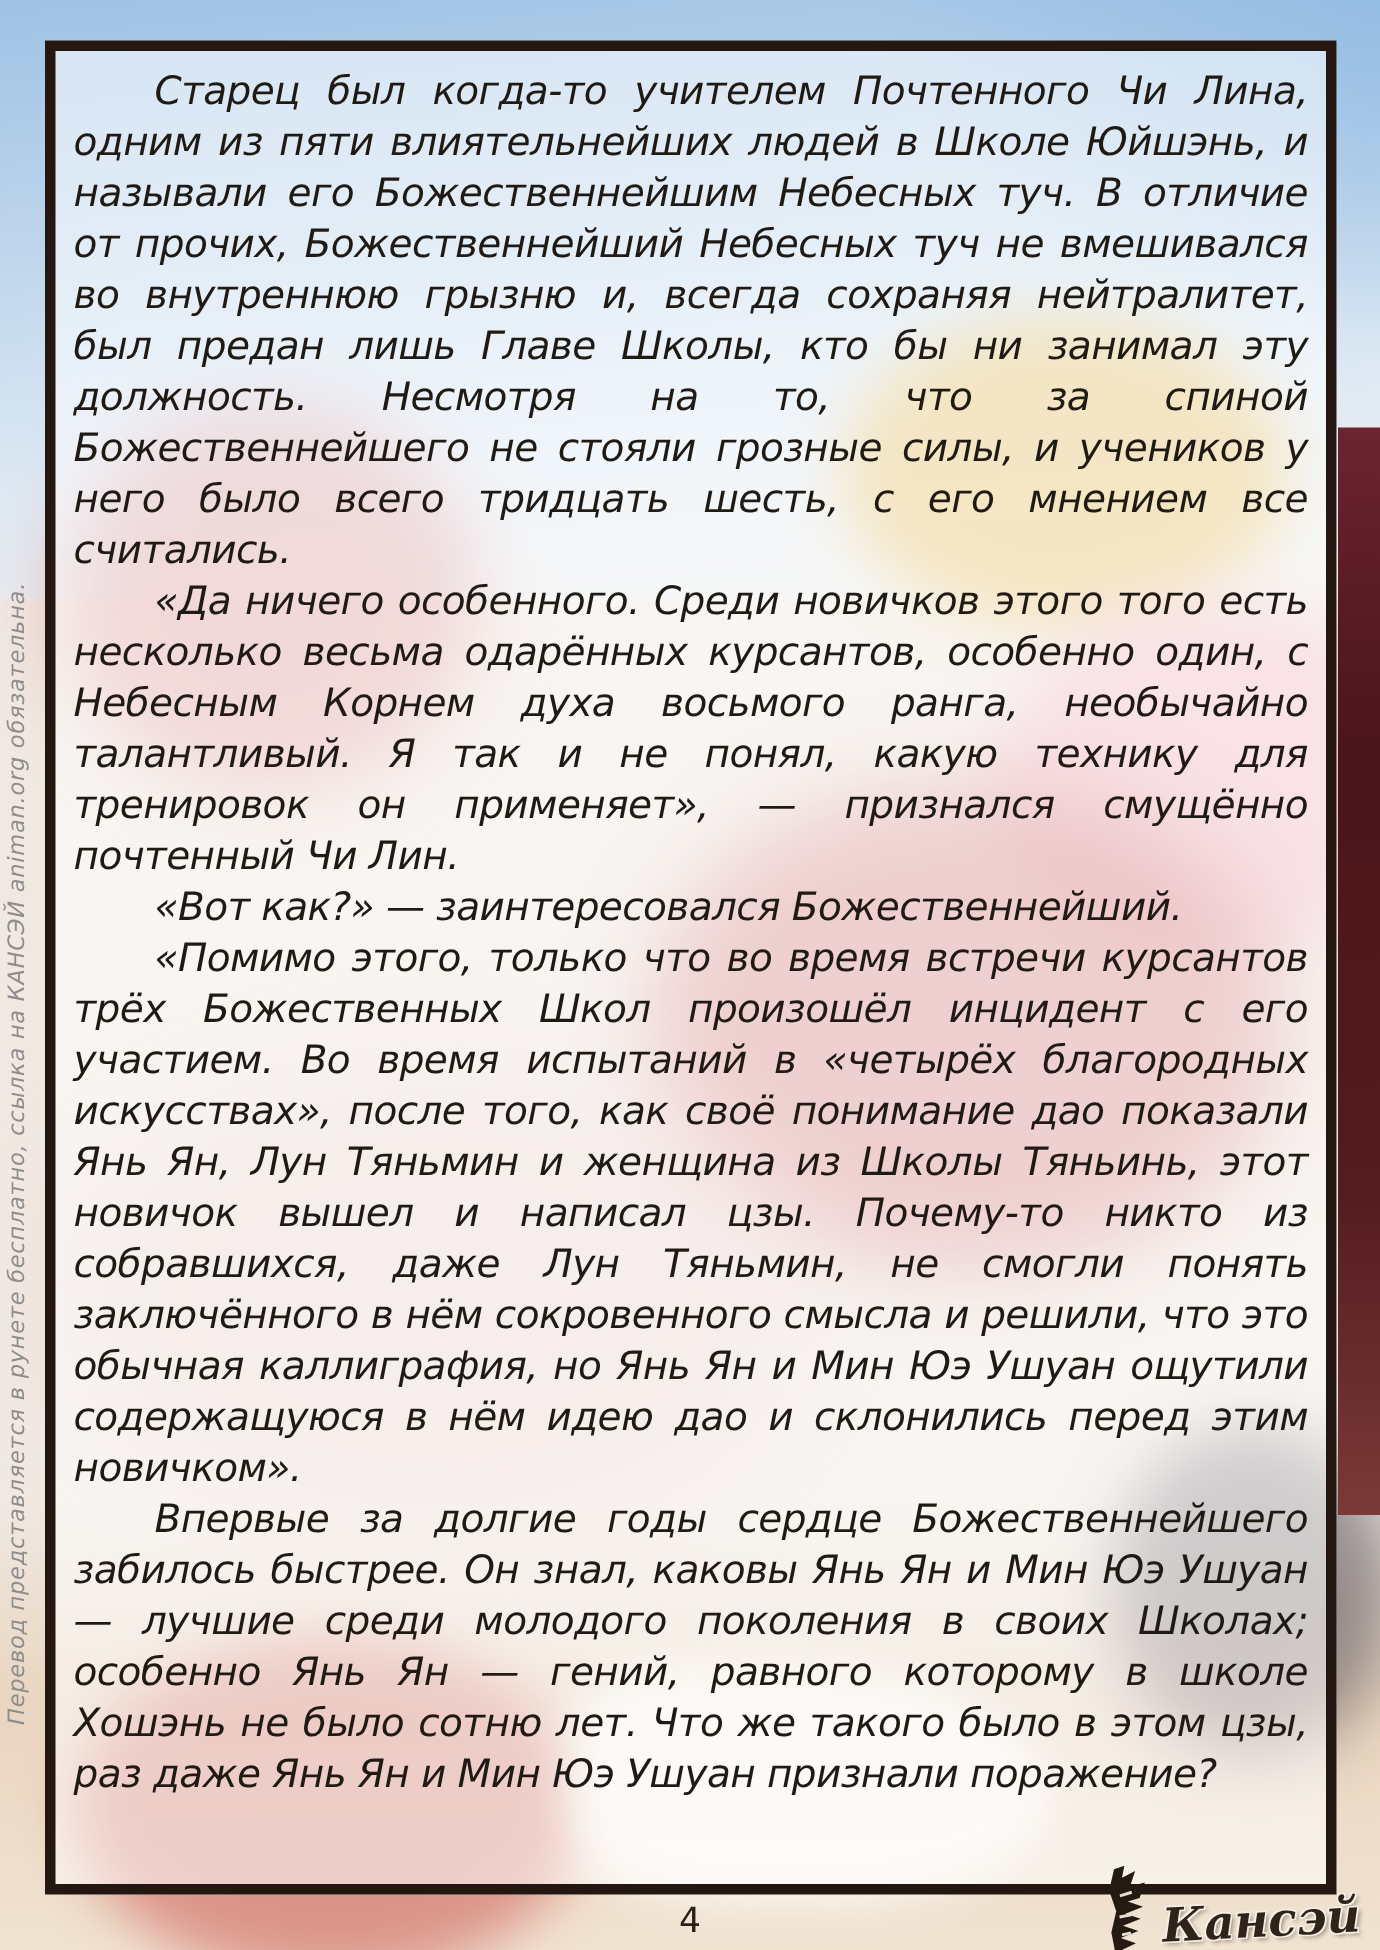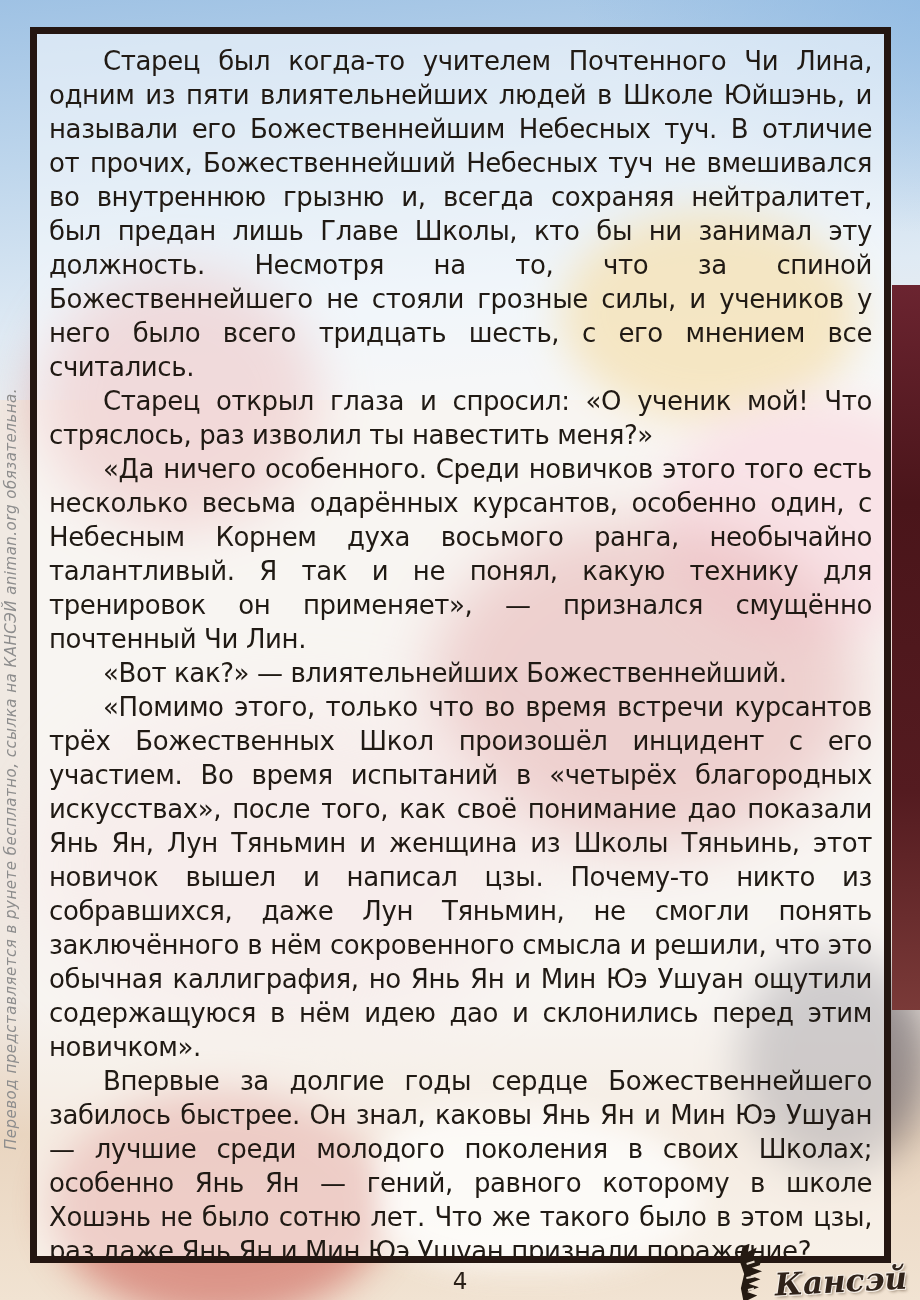--- a/index.html
+++ b/index.html
@@ -37,20 +37,21 @@
     position: absolute; right: 0; top: 285px; width: 28px; height: 725px;
     background: linear-gradient(180deg, #6b2430 0%, #4a151a 30%, #541b20 70%, #7a3a38 100%);
   }
 
   
   .frame {
     position: absolute; left: 30px; top: 27px; width: 861px; height: 1236px;
     border: 7px solid #241611;
     background: rgba(255,255,255,0.55);
     overflow: hidden;
+    font-style: italic;
   }
   .text-content {
     padding: 10px 12px 0 12px;
     color: #201a14;
     font-size: 26px;
     line-height: 34px;
     letter-spacing: -0.4px;
     text-align: justify;
   }
   .text-content p { text-indent: 54px; margin: 0; }
@@ -99,23 +100,22 @@
   <div class="blob red-bottom"></div>
   <div class="blob white-streak"></div>
   <div class="maroon-edge"></div>
 </div>
 
 <div class="credit">Перевод представляется в рунете бесплатно, ссылка на КАНСЭЙ animan.org обязательна.</div>
 
 <div class="frame">
   <div class="text-content">
     <p>Старец был когда-то учителем Почтенного Чи Лина, одним из пяти влиятельнейших людей в Школе Юйшэнь, и называли его Божественнейшим Небесных туч. В отличие от прочих, Божественнейший Небесных туч не вмешивался во внутреннюю грызню и, всегда сохраняя нейтралитет, был предан лишь Главе Школы, кто бы ни занимал эту должность. Несмотря на то, что за спиной Божественнейшего не стояли грозные силы, и учеников у него было всего тридцать шесть, с его мнением все считались.</p>
-    <p>Старец открыл глаза и спросил: «О ученик мой! Что стряслось, раз изволил ты навестить меня?»</p>
     <p>«Да ничего особенного. Среди новичков этого того есть несколько весьма одарённых курсантов, особенно один, с Небесным Корнем духа восьмого ранга, необычайно талантливый. Я так и не понял, какую технику для тренировок он применяет», — признался смущённо почтенный Чи Лин.</p>
-    <p>«Вот как?» — влиятельнейших Божественнейший.</p>
+    <p>«Вот как?» — заинтересовался Божественнейший.</p>
     <p>«Помимо этого, только что во время встречи курсантов трёх Божественных Школ произошёл инцидент с его участием. Во время испытаний в «четырёх благородных искусствах», после того, как своё понимание дао показали Янь Ян, Лун Тяньмин и женщина из Школы Тяньинь, этот новичок вышел и написал цзы. Почему-то никто из собравшихся, даже Лун Тяньмин, не смогли понять заключённого в нём сокровенного смысла и решили, что это обычная каллиграфия, но Янь Ян и Мин Юэ Ушуан ощутили содержащуюся в нём идею дао и склонились перед этим новичком».</p>
     <p>Впервые за долгие годы сердце Божественнейшего забилось быстрее. Он знал, каковы Янь Ян и Мин Юэ Ушуан — лучшие среди молодого поколения в своих Школах; особенно Янь Ян — гений, равного которому в школе Хошэнь не было сотню лет. Что же такого было в этом цзы, раз даже Янь Ян и Мин Юэ Ушуан признали поражение?</p>
 
   </div>
 </div>
 
 <div class="page-number">4</div>
 
 <div class="logo">
   <svg class="logo-emblem" viewBox="0 0 34 58" xmlns="http://www.w3.org/2000/svg">

